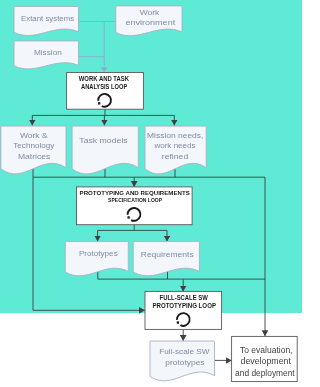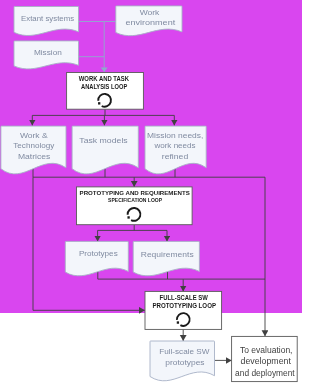--- a/index.html
+++ b/index.html
@@ -1,18 +1,18 @@
 <!DOCTYPE html>
 <html><head>
 <meta charset="utf-8">
 <style>
   html,body{margin:0;padding:0;background:#ffffff;}
   body{width:302px;height:387px;overflow:hidden;
         font-family:"Liberation Sans",sans-serif;}
-  #stage{position:relative;width:302px;height:313px;background:#d946ef;}
+  #stage{position:relative;width:302px;height:313px;background:#5eead4;}
   svg{position:absolute;left:0;top:0;display:block;}
   text{font-family:"Liberation Sans",sans-serif;}
   .t-doc{fill:#808ba1;}
   .t-box{fill:#1a1a1a;font-weight:bold;}
   .t-plain{fill:#3f3f3f;}
 </style>
 </head>
 <body>
 
 <div id="stage">

